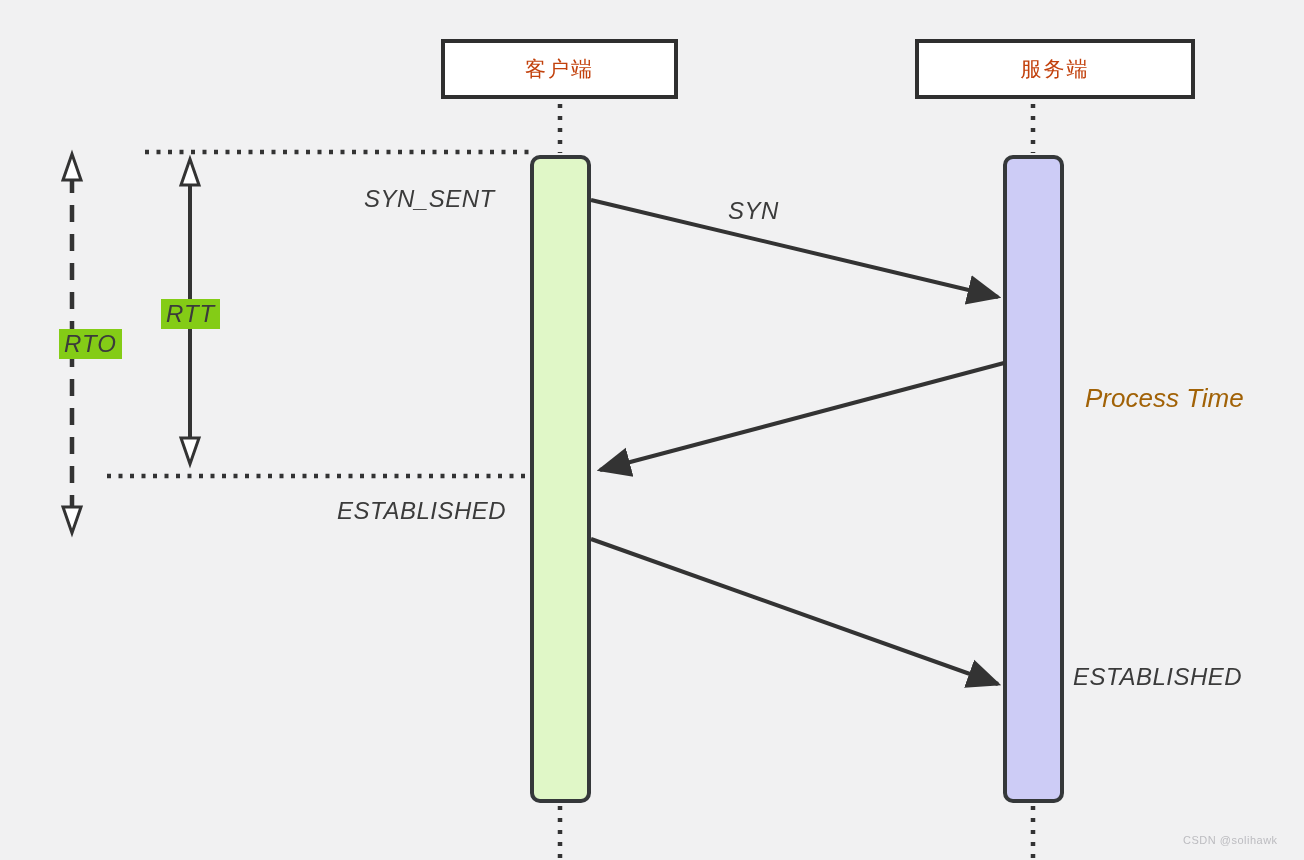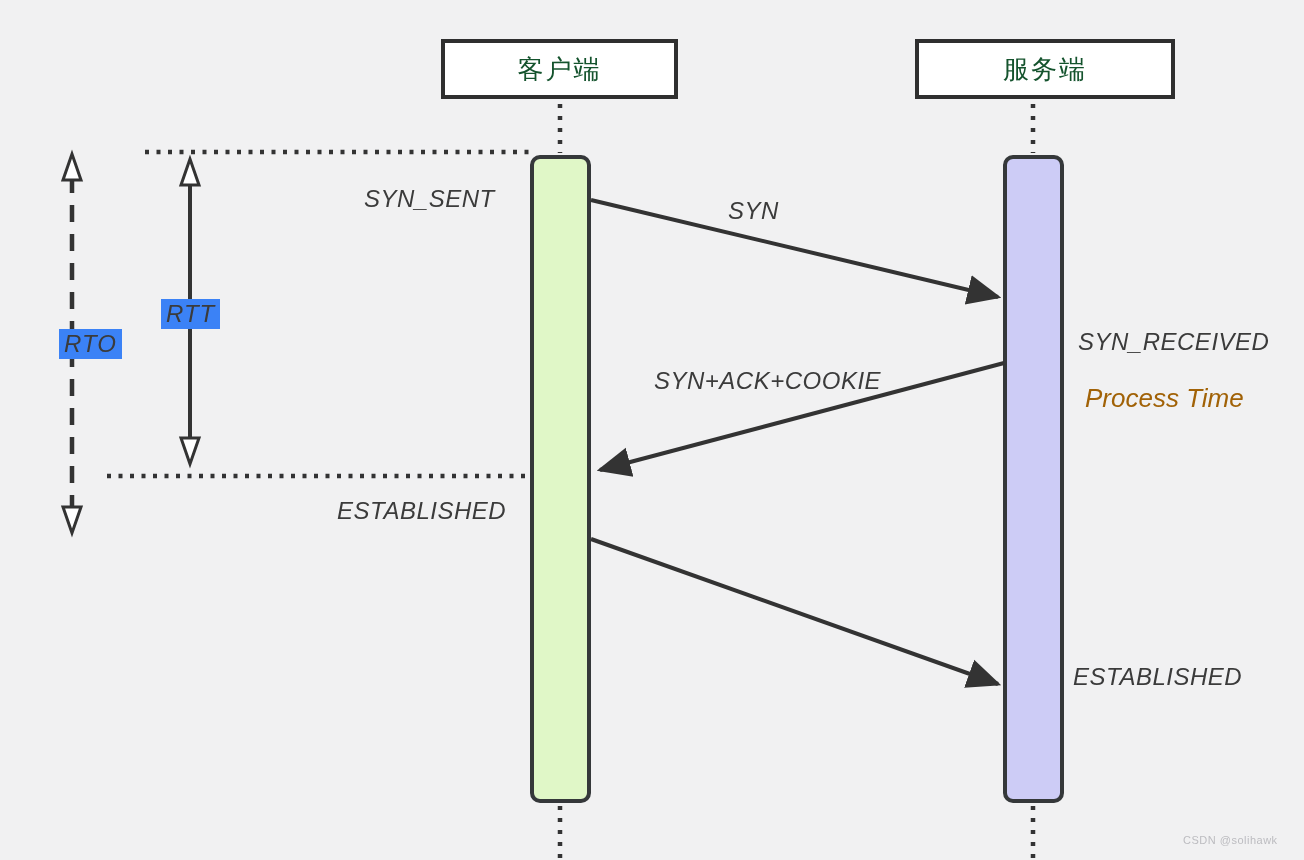--- a/index.html
+++ b/index.html
@@ -13,25 +13,25 @@
     background:#f1f1f2;
     overflow:hidden;
   }
   .actor-box{
     position:absolute;
     top:39px;height:60px;
     background:#ffffff;
     border:4px solid #2f2f2f;
     box-sizing:border-box;
     display:flex;align-items:center;justify-content:center;
-    font-size:26px;color:#14532d;
+    font-size:21px;color:#c2410c;
     letter-spacing:2px;
   }
   .actor-box.client{left:441px;width:237px;}
-  .actor-box.server{left:915px;width:260px;}
+  .actor-box.server{left:915px;width:280px;}
   .bar{
     position:absolute;
     top:155px;height:648px;width:61px;
     box-sizing:border-box;
     border:4px solid #35383a;
     border-radius:10px;
   }
   .bar.client-bar{left:530px;background:#e0f7c7;}
   .bar.server-bar{left:1003px;background:#cdccf6;}
   svg.overlay{
@@ -40,21 +40,21 @@
     pointer-events:none;
   }
   .label{
     position:absolute;
     font-size:24px;color:#3b3b3b;
     white-space:nowrap;
     letter-spacing:0.5px;
     font-style:italic;
   }
   .label.timer{
-    background:#3b82f6;
+    background:#84cc16;
     padding:1px 5px;
     letter-spacing:1px;
   }
   .label.process{
     color:#a16207;
     font-size:26px;
     letter-spacing:0;
   }
   .watermark{
     position:absolute;
@@ -113,25 +113,23 @@
       <line x1="72" y1="176" x2="72" y2="512" stroke="#333333" stroke-width="4.5" stroke-dasharray="17 12"></line>
       <polygon points="72,154 63,180 81,180" fill="#ffffff" stroke="#333333" stroke-width="3"></polygon>
       <polygon points="72,533 63,507 81,507" fill="#ffffff" stroke="#333333" stroke-width="3"></polygon>
     </g>
   </svg>
 
   <div class="label" style="left:364px;top:185px;">SYN_SENT</div>
 
   <div class="label" style="left:728px;top:197px;">SYN</div>
 
-  <div class="label" style="left:654px;top:367px;">SYN+ACK+COOKIE</div>
 
   <div class="label" style="left:337px;top:497px;">ESTABLISHED</div>
 
-  <div class="label" style="left:1078px;top:328px;">SYN_RECEIVED</div>
 
   <div class="label process" style="left:1085px;top:383px;">Process Time</div>
 
   <div class="label" style="left:1073px;top:663px;">ESTABLISHED</div>
 
   <div class="label timer" style="left:161px;top:299px;">RTT</div>
 
   <div class="label timer" style="left:59px;top:329px;">RTO</div>
 
   <div class="watermark">CSDN @solihawk</div>

